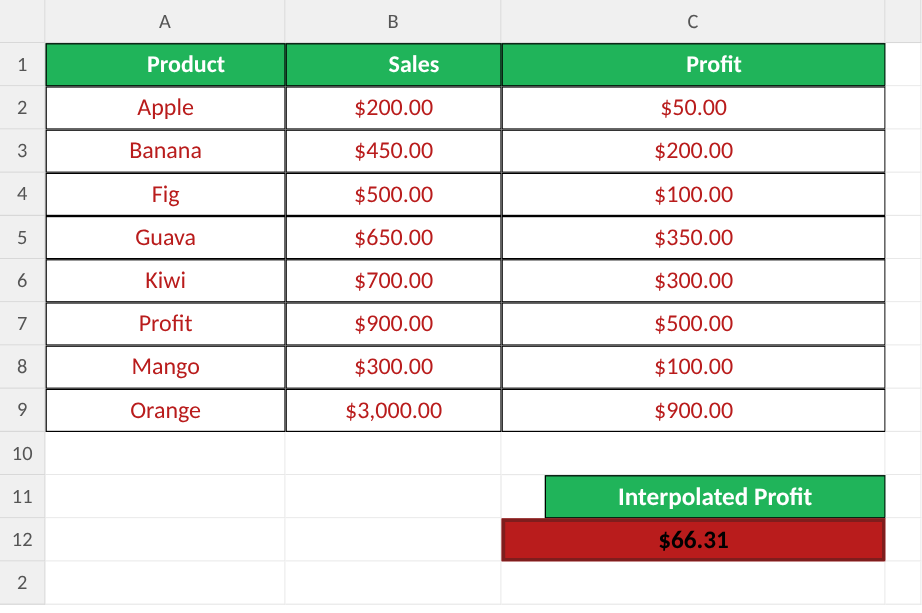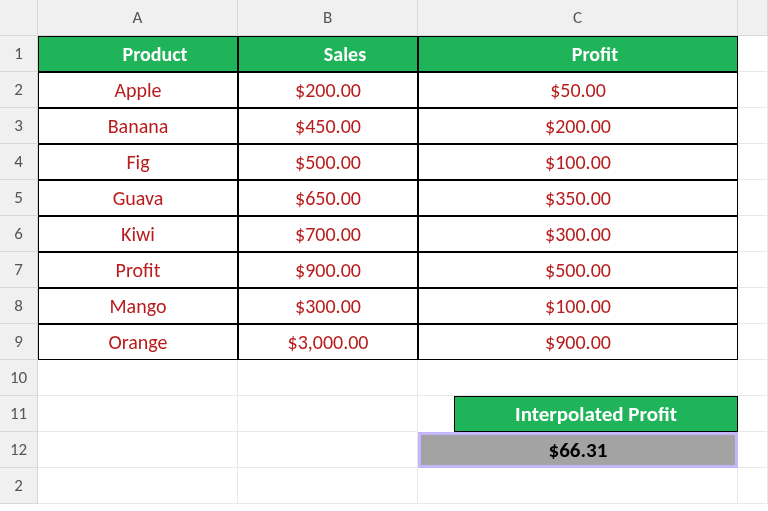--- a/index.html
+++ b/index.html
@@ -61,25 +61,25 @@
   }
   .ip-hdr {
     background: #20b45a;
     color: #fff;
     font-weight: bold;
     font-size: 21px;
     border: 1px solid #000;
     margin-left: 36px;
   }
   .ip-val {
-    background: #a3a3a3;
+    background: #b91c1c;
     color: #000;
     font-weight: bold;
     font-size: 21px;
-    border: 3px solid #c4b5fd;
+    border: 3px solid #7f1d1d;
   }
   .corner {
     background: #f0f0f0;
     border-right: 1px solid #d8d8d8;
     border-bottom: 1px solid #d8d8d8;
   }
 </style>
 </head>
 <body>
 

